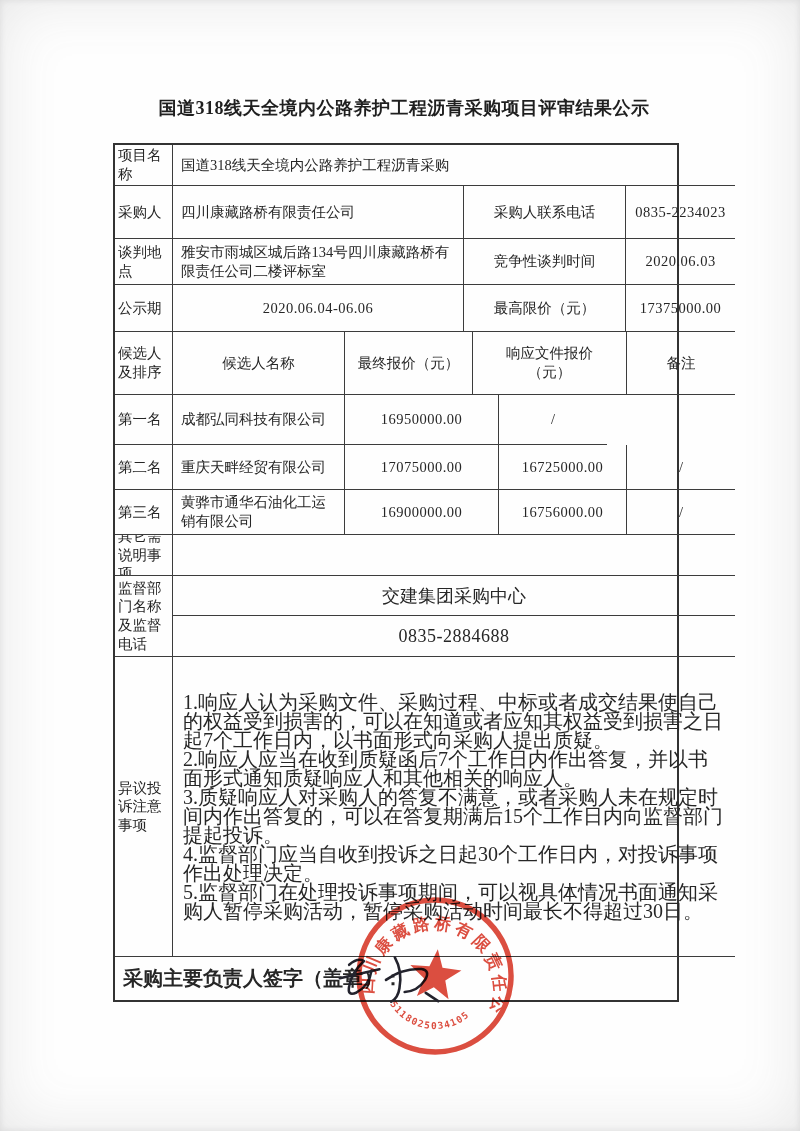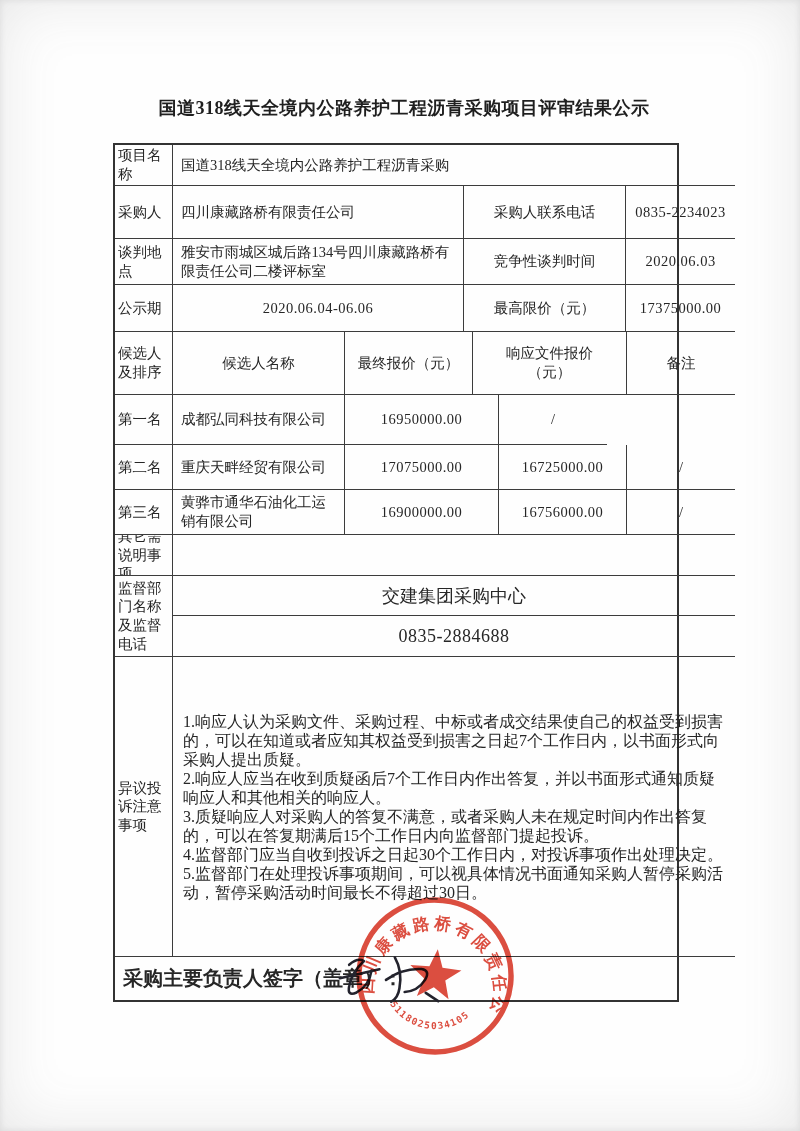--- a/index.html
+++ b/index.html
@@ -41,21 +41,21 @@
   .c5c{width:108px;flex:none;}
   .wide{width:562px;flex:none;}
   .hdr span{display:inline-block;}
   .bid-label{max-width:96px;text-align:center;}
   
   .sup-right{width:562px;flex:none;display:flex;flex-direction:column;}
   .sup-sub{box-sizing:border-box;display:flex;align-items:center;justify-content:center;
     border-bottom:1px solid #3c3c3c;font-size:18px;}
   
   .obj-cell{align-items:center;}
-  .obj-text{font-size:16px;line-height:19px;padding:4px 6px 4px 6px;}
+  .obj-text{font-size:20px;line-height:19px;padding:4px 6px 4px 6px;}
   .obj-text div{margin:0;}
   
   .sig-row .cell{padding-left:8px;font-size:20px;font-weight:bold;}
   
   .seal{position:absolute;left:350px;top:891px;width:170px;height:170px;z-index:6;
     transform:rotate(6deg);opacity:.9;mix-blend-mode:multiply;}
   .signature{position:absolute;left:328px;top:942px;width:150px;height:75px;z-index:5;
     transform:rotate(-3deg);}
 </style>
 </head>

